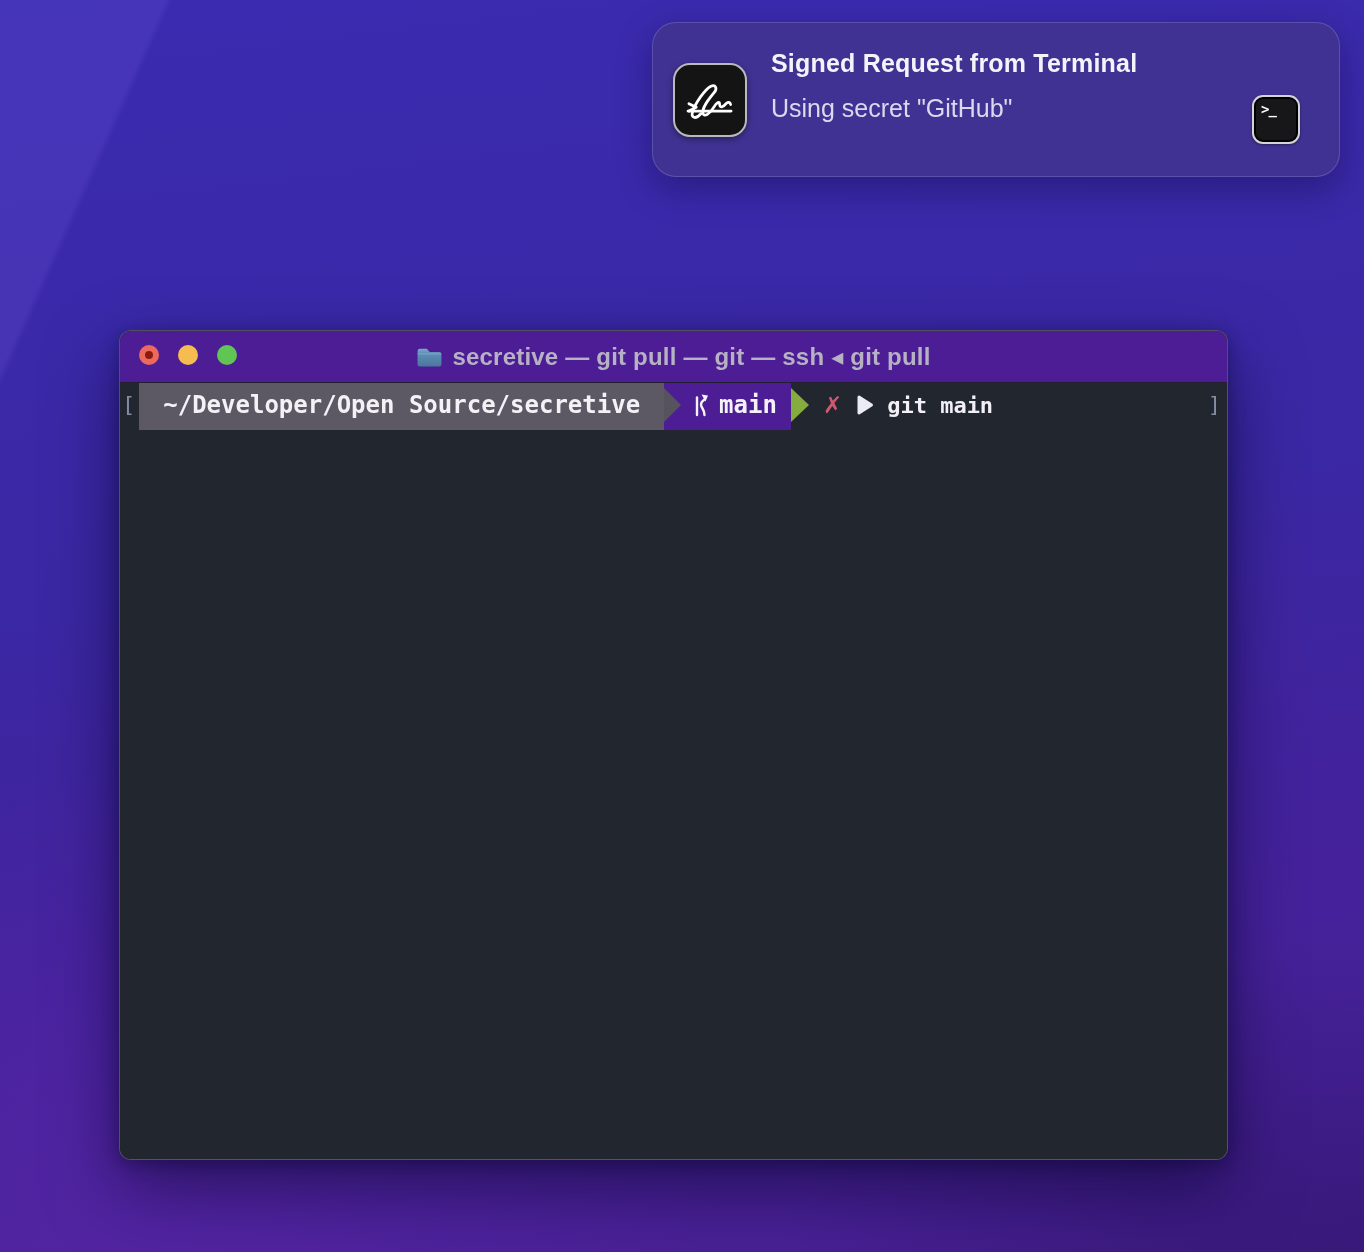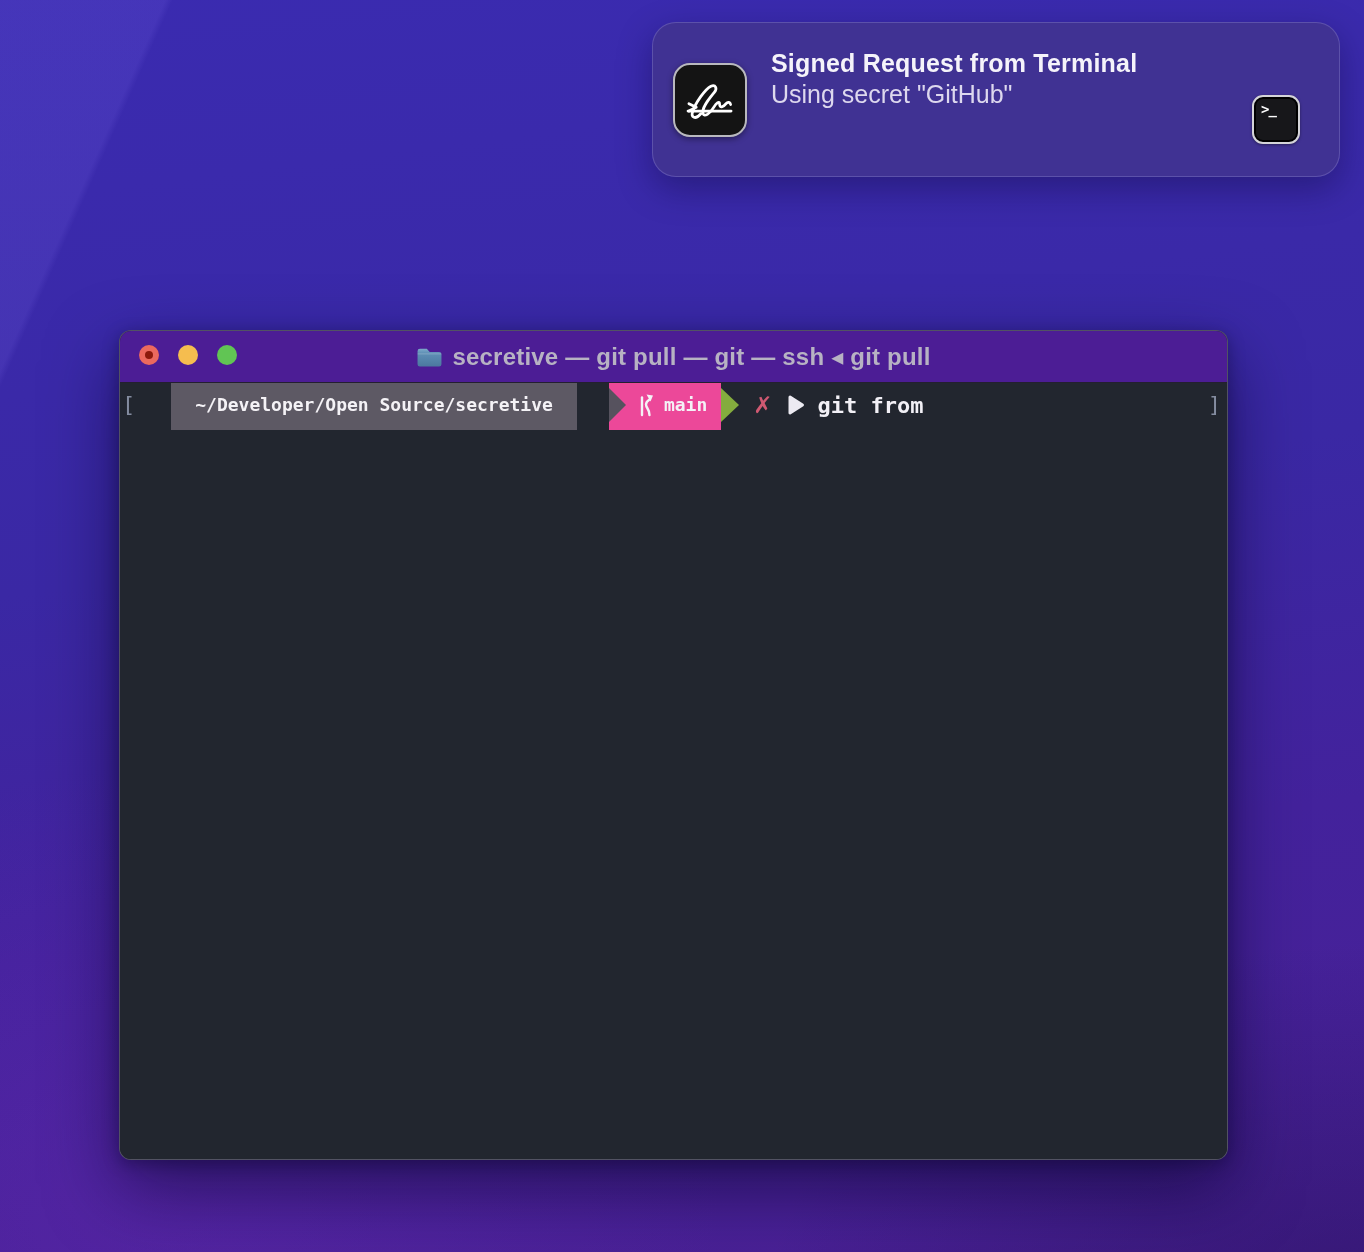--- a/index.html
+++ b/index.html
@@ -37,21 +37,21 @@
     background: #141414;
     border: 2.5px solid #b9b9be;
     border-radius: 17px;
     box-shadow: 0 2px 6px rgba(0,0,0,0.4);
     display: flex; align-items: center; justify-content: center;
   }
   .notif-text {
     margin-left: 24px;
     align-self: flex-start;
     margin-top: 26px;
-    display: flex; flex-direction: column; gap: 2px;
+    display: flex; flex-direction: column; gap: 16px;
   }
   .notif-title {
     font-size: 25px; font-weight: bold;
     color: #f5f3fa; letter-spacing: 0.2px;
   }
   .notif-subtitle {
     font-size: 25px; color: #ddd8ee;
   }
   .notif-badge {
     position: absolute;
@@ -120,32 +120,31 @@
     color: #848ca0;
     font-size: 22px;
     line-height: 34px;
   }
   .bracket.left  { margin-right: 4px; }
   .bracket.right { margin-left: auto; margin-right: 3px; }
 
   .seg {
     height: 50px;
     display: flex; align-items: center;
-    font-size: 18px; font-weight: 600;
+    font-size: 24px; font-weight: 600;
     color: #f4f2f6;
     line-height: 34px;
     white-space: pre;
-    margin-left: 32px;
   }
   .seg-path {
     background: #5d5964;
     padding: 0 24px;
   }
   .seg-branch {
-    background: #ec4899;
+    background: #4c1d95;
     padding-right: 14px;
     text-align: right;
   }
   .arrow {
     width: 0; height: 0;
     border-top: 17px solid transparent;
     border-bottom: 17px solid transparent;
   }
   .arrow-gray  { border-left: 17px solid #56525e; margin-right: 11px; }
   .arrow-green { border-left: 18px solid #84ac3e; }
@@ -242,20 +241,20 @@
         <div class="arrow arrow-green"></div>
 
         <span class="status-x">✗</span>
 
         <span class="prompt-caret">
           <svg width="22" height="24" viewBox="0 0 22 24">
             <path d="M5 4 L17.5 12 L5 20 Z" fill="#eceaf2" stroke="#eceaf2" stroke-width="3" stroke-linejoin="round"></path>
           </svg>
         </span>
 
-        <span class="command">git from</span>
+        <span class="command">git main</span>
 
         <span class="bracket right">]</span>
       </div>
     </div>
   </div>
 
 </div>
 
 </body></html>

